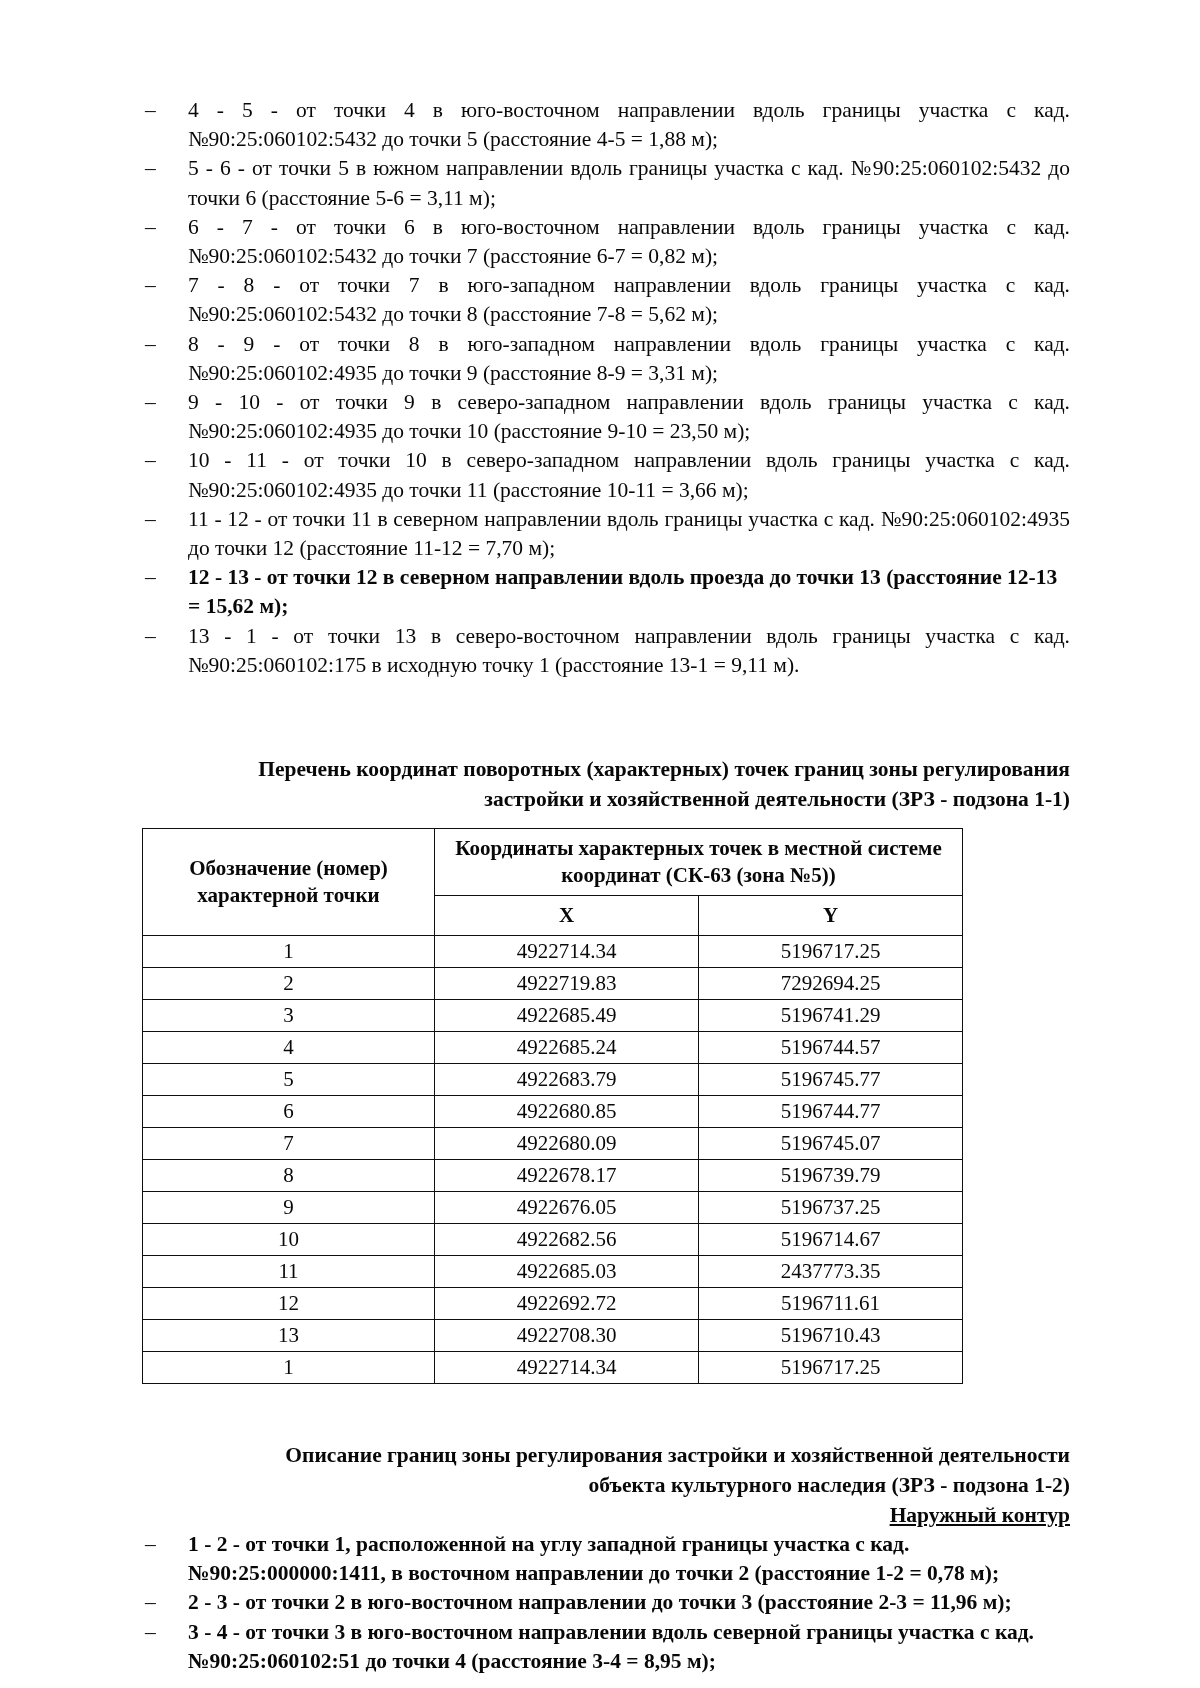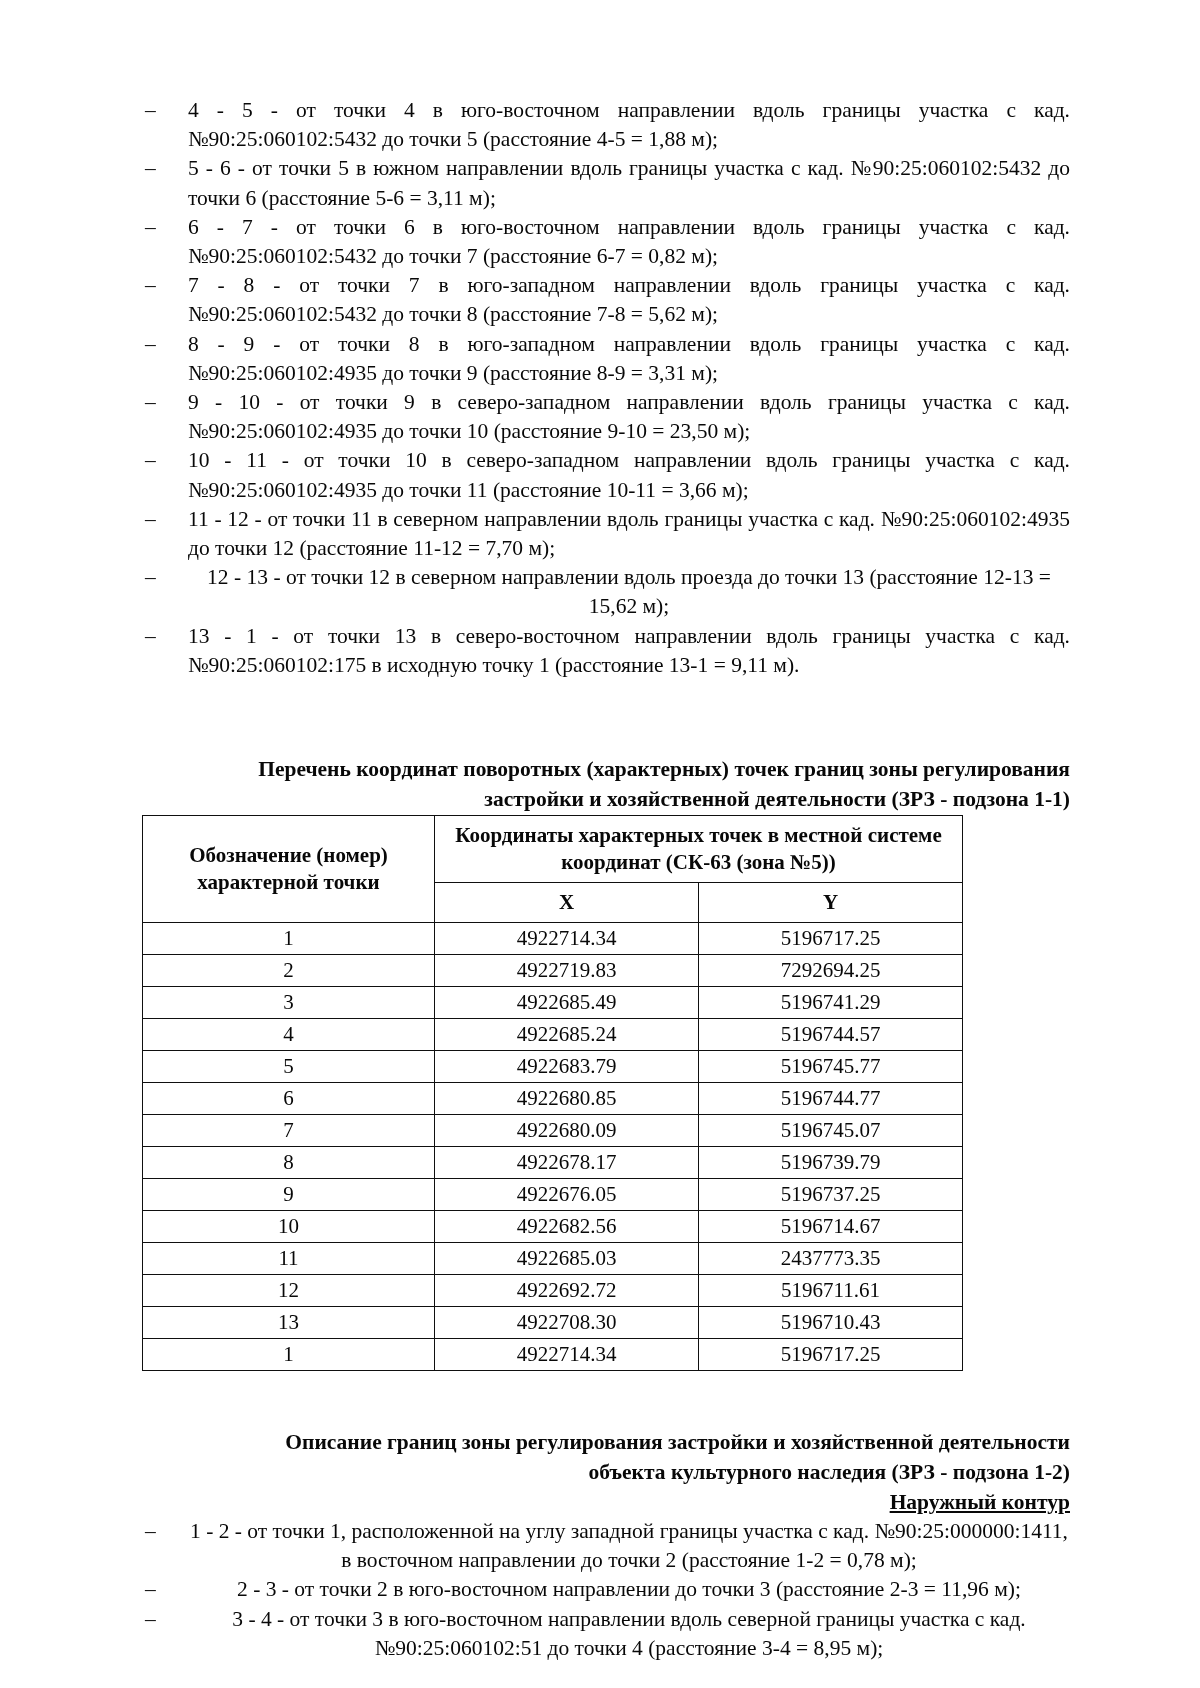--- a/index.html
+++ b/index.html
@@ -51,41 +51,41 @@
     left: 5px;
     top: 0;
     width: 18px;
     text-align: left;
     font-size: 21.5px;
     line-height: 29.2px;
   }
   
   li .li-text { display: block; }
   li.justify .li-text { text-align: justify; text-align-last: left; }
-  li.nojustify .li-text { text-align: center; }
+  li.nojustify .li-text { text-align: left; font-weight: bold; }
 
   
   .heading-block {
     text-align: right;
     font-weight: bold;
     font-size: 21.5px;
     line-height: 30px;
   }
   .heading-1 { margin-top: 30px; }
   .heading-line { display: block; }
   .underline-line {
     display: block;
     text-decoration: underline;
   }
 
   
   table.coords {
     border-collapse: collapse;
     width: 820px;
-    margin: 1px 0 0 2px;
+    margin: 14px 0 0 2px;
     table-layout: fixed;
   }
   table.coords th,
   table.coords td {
     border: 1.6px solid #111;
     text-align: center;
     vertical-align: middle;
     font-size: 21px;
     padding: 1px 2px;
   }

